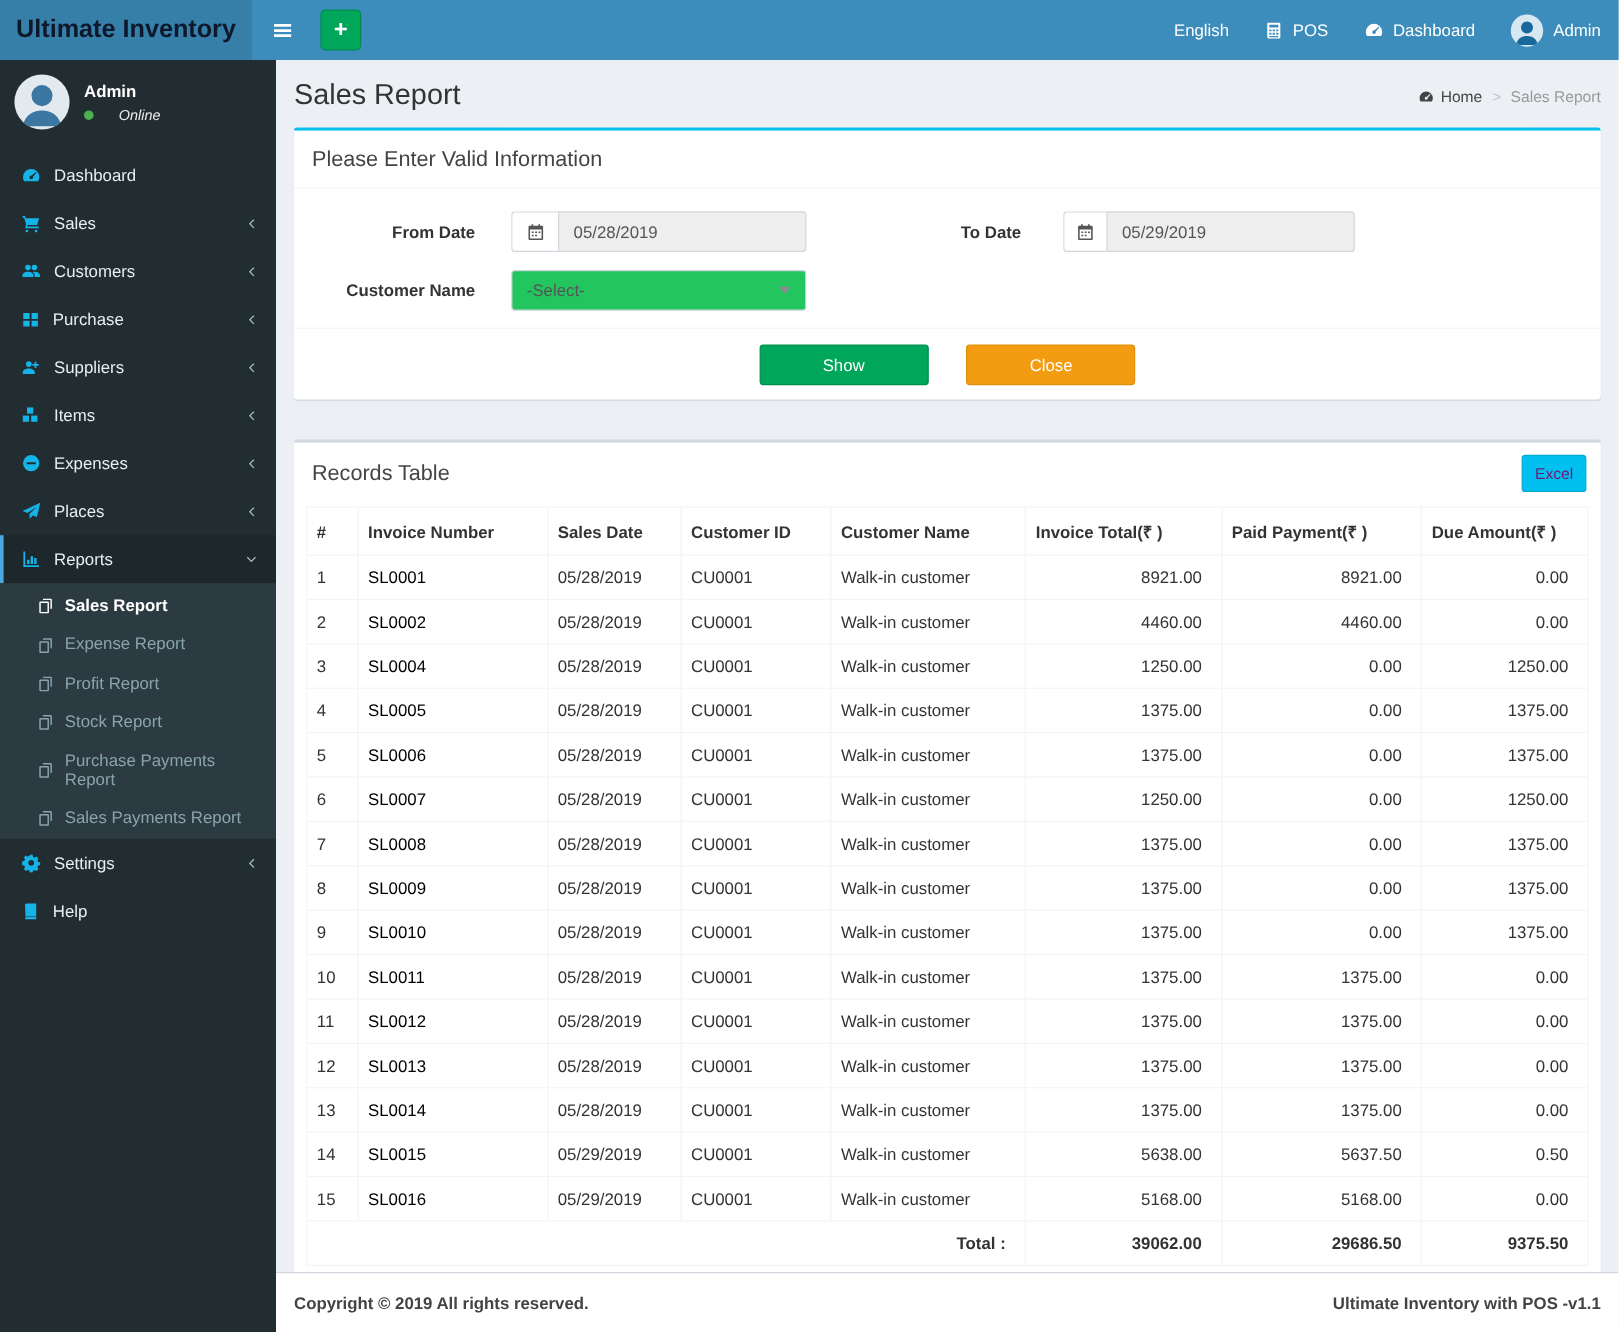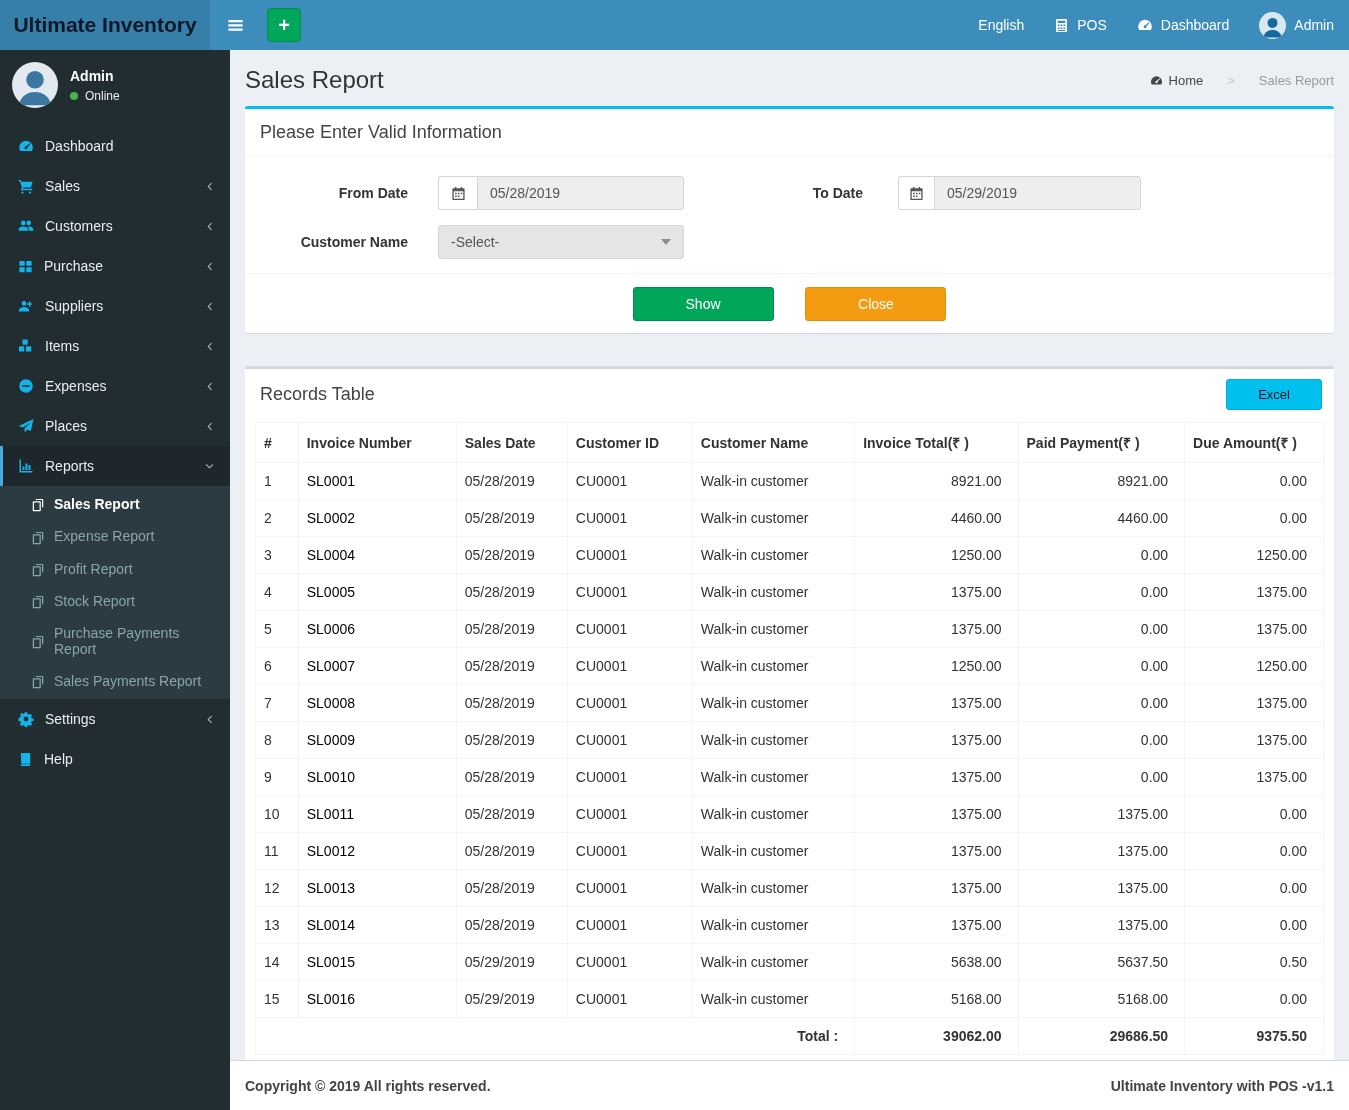--- a/index.html
+++ b/index.html
@@ -26,76 +26,76 @@
   .shell { display:flex; height:1060px; }
   .sidebar { width:230px; flex:none; background:#222d32; color:#e9eef1; }
   .main { flex:1; display:flex; flex-direction:column; background:#ecf0f5; overflow:hidden; }
   .content { flex:1; overflow:hidden; }
 
   
   .user-panel { display:flex; gap:12px; padding:12px 10px 14px 12px; align-items:center; }
   .avatar-lg { width:46px; height:46px; border-radius:50%; background:#e3eaef; overflow:hidden;
                display:flex; align-items:flex-end; justify-content:center; }
   .user-name { font-weight:700; color:#fff; margin-bottom:5px; }
-  .user-status { font-size:12px; color:#ececec; display:flex; align-items:center; gap:7px; }
+  .user-status { font-size:12px; color:#ececec; display:flex; align-items:center; gap:21px;font-style:italic; }
   .dot { width:8px; height:8px; border-radius:50%; background:#4caf50; display:inline-block; }
 
   .menu { list-style:none; margin:4px 0 0; padding:0; }
   .menu-link { display:flex; align-items:center; padding:12px 15px; color:#e9eef1;
                border-left:3px solid transparent; cursor:pointer; }
   .menu-link .mi { color:#14b4e8; margin-right:11px; display:flex; }
   .menu-link .chev { margin-left:auto; color:#a7b9c2; display:flex; }
   li.active > .menu-link { background:#1e282c; border-left-color:#4aa9e0; }
   .submenu { list-style:none; margin:0; padding:2px 0; background:#2c3b41; }
   .submenu .sub-link { display:flex; align-items:center; gap:9px; padding:8px 15px 8px 31px;
                        color:#8aa4af; cursor:pointer; }
   .submenu li.active .sub-link { color:#fff; font-weight:700; }
 
   
   .content-header { display:flex; justify-content:space-between; align-items:center; padding:16px 15px 12px; }
   .page-title { font-size:24px; font-weight:400; color:#333; margin:0; }
-  .breadcrumb { display:flex; align-items:center; gap:24px; font-size:13px; }
+  .breadcrumb { display:flex; align-items:center; gap:8px; font-size:13px; }
   .bc-home { color:#444; display:flex; align-items:center; gap:6px; cursor:pointer; }
   .bc-sep { color:#c3c3c3; }
   .bc-current { color:#999; }
 
   
   .box { background:#fff; border-radius:3px; box-shadow:0 1px 1px rgba(0,0,0,.1); margin:0 15px 33px; }
   .box-info { border-top:3px solid #00c0ef; }
   .box-default { border-top:3px solid #d2d6de; }
   .box-header { padding:13px 15px; font-size:18px; color:#444; }
   .hdr-line { border-bottom:1px solid #f4f4f4; }
 
   
-  .form-body { padding:19px 15px 10px; }
+  .form-body { padding:19px 3px 10px; }
   .form-row { display:flex; align-items:center; margin-bottom:15px; }
   .f-label { width:178px; padding-right:30px; text-align:right; font-weight:700; color:#333; }
   .f-label2 { width:214px; padding-right:35px; text-align:right; font-weight:700; color:#333; }
   .input-group { display:flex; width:246px; }
   .addon { width:42px; height:34px; border:1px solid #d2d6de; border-right:0; border-radius:3px 0 0 3px;
            background:#fff; color:#555; display:flex; align-items:center; justify-content:center; cursor:pointer; }
   .date-input { flex:1; height:34px; border:1px solid #d2d6de; border-radius:0 3px 3px 0;
                 background:#eee; color:#555; padding:6px 12px; font-size:14px;
                 font-family:"Liberation Sans", sans-serif; }
-  .select { width:246px; height:34px; border:1px solid #d2d6de; border-radius:3px; background:#e5e5e5;
+  .select { width:246px; height:34px; border:1px solid #d2d6de; border-radius:3px; background:#22c55e;
             color:#555; display:flex; align-items:center; padding:0 12px; position:relative; cursor:pointer; }
   .select .caret { position:absolute; right:12px; width:0; height:0;
                    border-left:5px solid transparent; border-right:5px solid transparent;
                    border-top:6px solid #8c8c8c; }
   .box-btnrow { border-top:1px solid #f4f4f4; padding:13px 0 12px; text-align:center; }
   .btn { width:141px; height:34px; border-radius:3px; color:#fff; font-size:14px; cursor:pointer;
          font-family:"Liberation Sans", sans-serif; margin:0 14px; }
   .btn-show  { background:#00a65a; border:1px solid #008d4c; }
   .btn-close { background:#f39c12; border:1px solid #e08e0b; }
 
   
   .rt-header { display:flex; align-items:center; justify-content:space-between; padding:10px 12px 10px 15px; }
   .rt-title { font-size:18px; color:#444; }
-  .btn-excel { background:#00c0ef; border:1px solid #00acd6; color:#0f172a; border-radius:3px;
-               padding:7px 31px; font-size:13px; cursor:pointer; font-family:"Liberation Sans", sans-serif; }
+  .btn-excel { background:#00c0ef; border:1px solid #00acd6; color:#701a75; border-radius:3px;
+               padding:7px 10px; font-size:13px; cursor:pointer; font-family:"Liberation Sans", sans-serif; }
   .rt-body { padding:2px 10px 12px; }
   table.records { width:100%; border-collapse:collapse; font-size:14px; color:#333; }
   table.records th, table.records td { border:1px solid #f4f4f4; padding:10px 8px; text-align:left; }
   table.records th { font-weight:700; color:#333; }
   table.records td.num { text-align:right; padding-right:16px; }
   table.records a { color:#000000; }
   table.records tfoot td { font-weight:700; }
   th.c1{width:4%} th.c2{width:14.8%} th.c3{width:10.4%} th.c4{width:11.7%}
   th.c5{width:15.2%} th.c6{width:15.3%} th.c7{width:15.6%} th.c8{width:13%}
 

